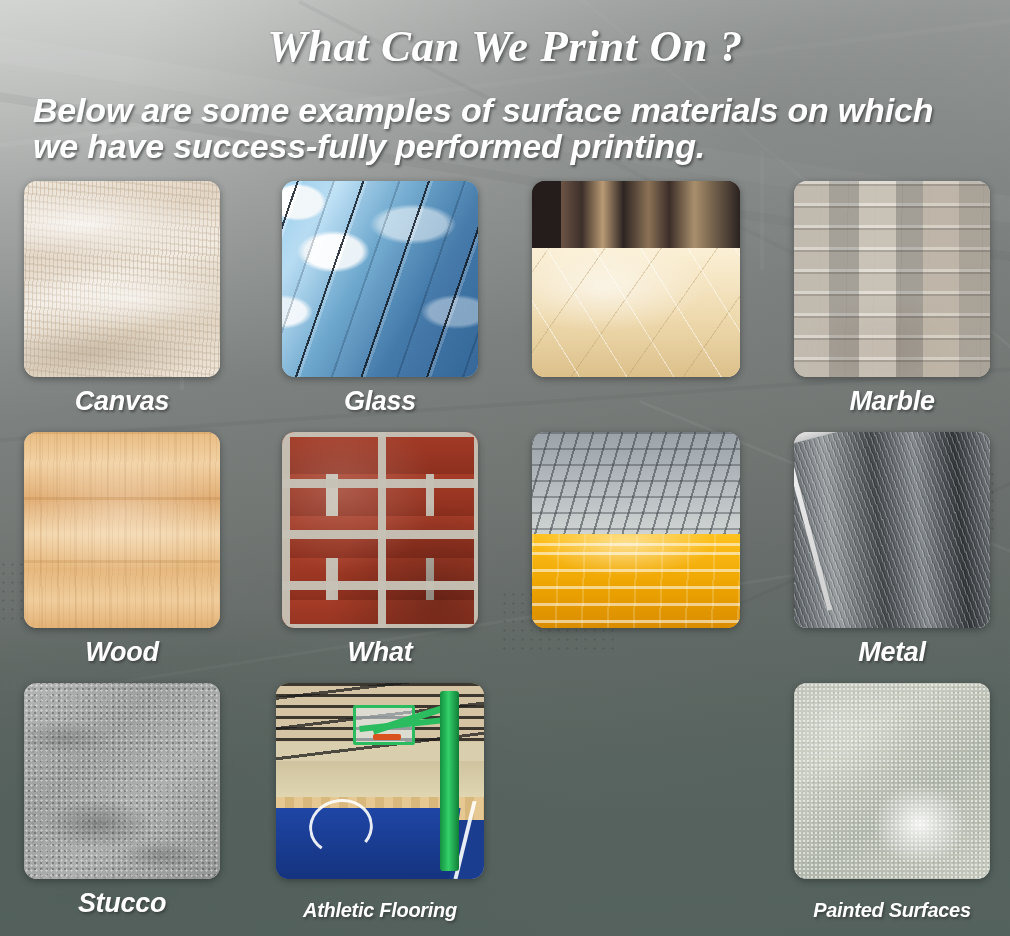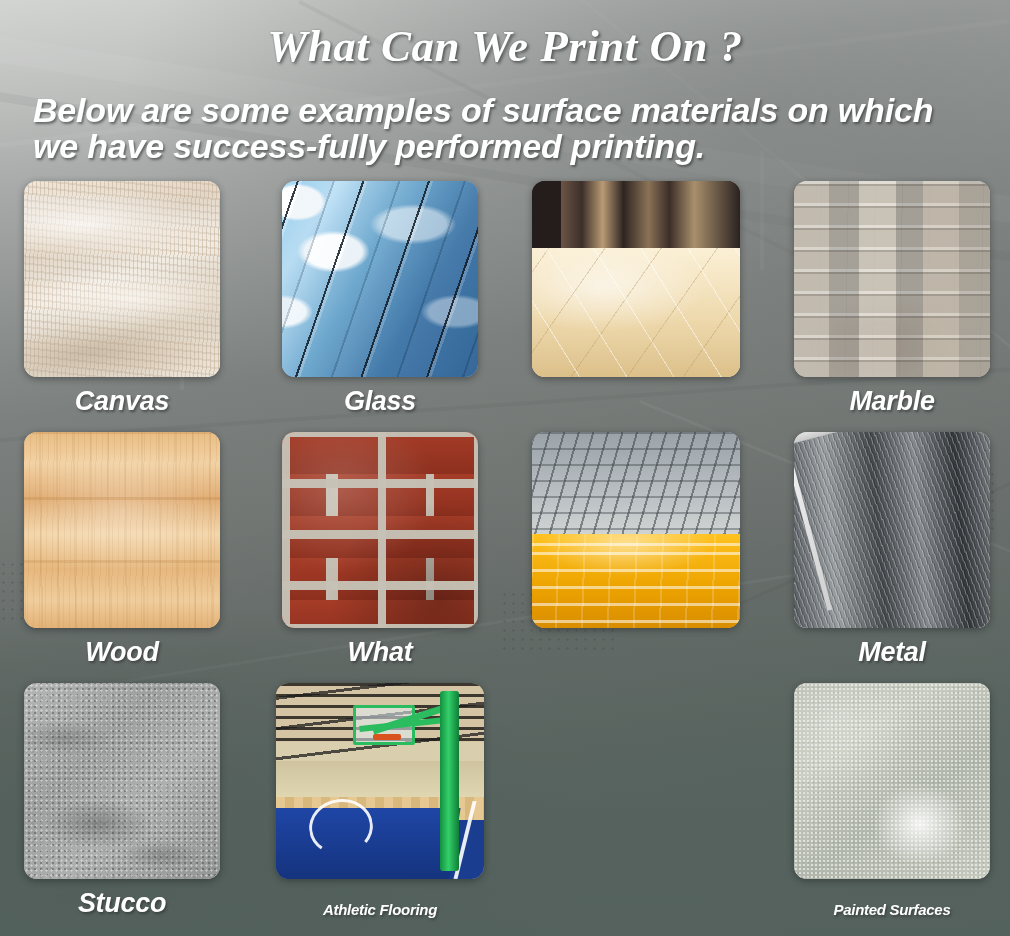--- a/index.html
+++ b/index.html
@@ -74,21 +74,21 @@
     background:#bfbfbf;
   }
   .thumb.wide{ width:208px; }
   .caption{
     margin-top:9px;
     font-family:"Liberation Sans", sans-serif;
     font-weight:bold; font-style:italic; color:#ffffff;
     font-size:27px; line-height:30px; letter-spacing:-.3px;
     text-shadow:1.5px 1.5px 2.5px rgba(45,49,49,.62);
   }
-  .caption.sm{ font-size:15px;margin-top:16px; }
+  .caption.sm{ font-size:20px;margin-top:16px; }
 
   
   .tx{ position:absolute; inset:0; }
 
   
   .tex-canvas{
     background:
       repeating-linear-gradient(92deg, rgba(196,176,152,.55) 0 1px, rgba(255,255,255,0) 1px 4px),
       repeating-linear-gradient(6deg, rgba(170,150,126,.22) 0 2px, rgba(255,255,255,0) 2px 7px),
       linear-gradient(160deg,#efe7dc 0%,#e3d7c7 30%,#f2ecE3 48%,#ded2c0 72%,#eee6da 100%);

